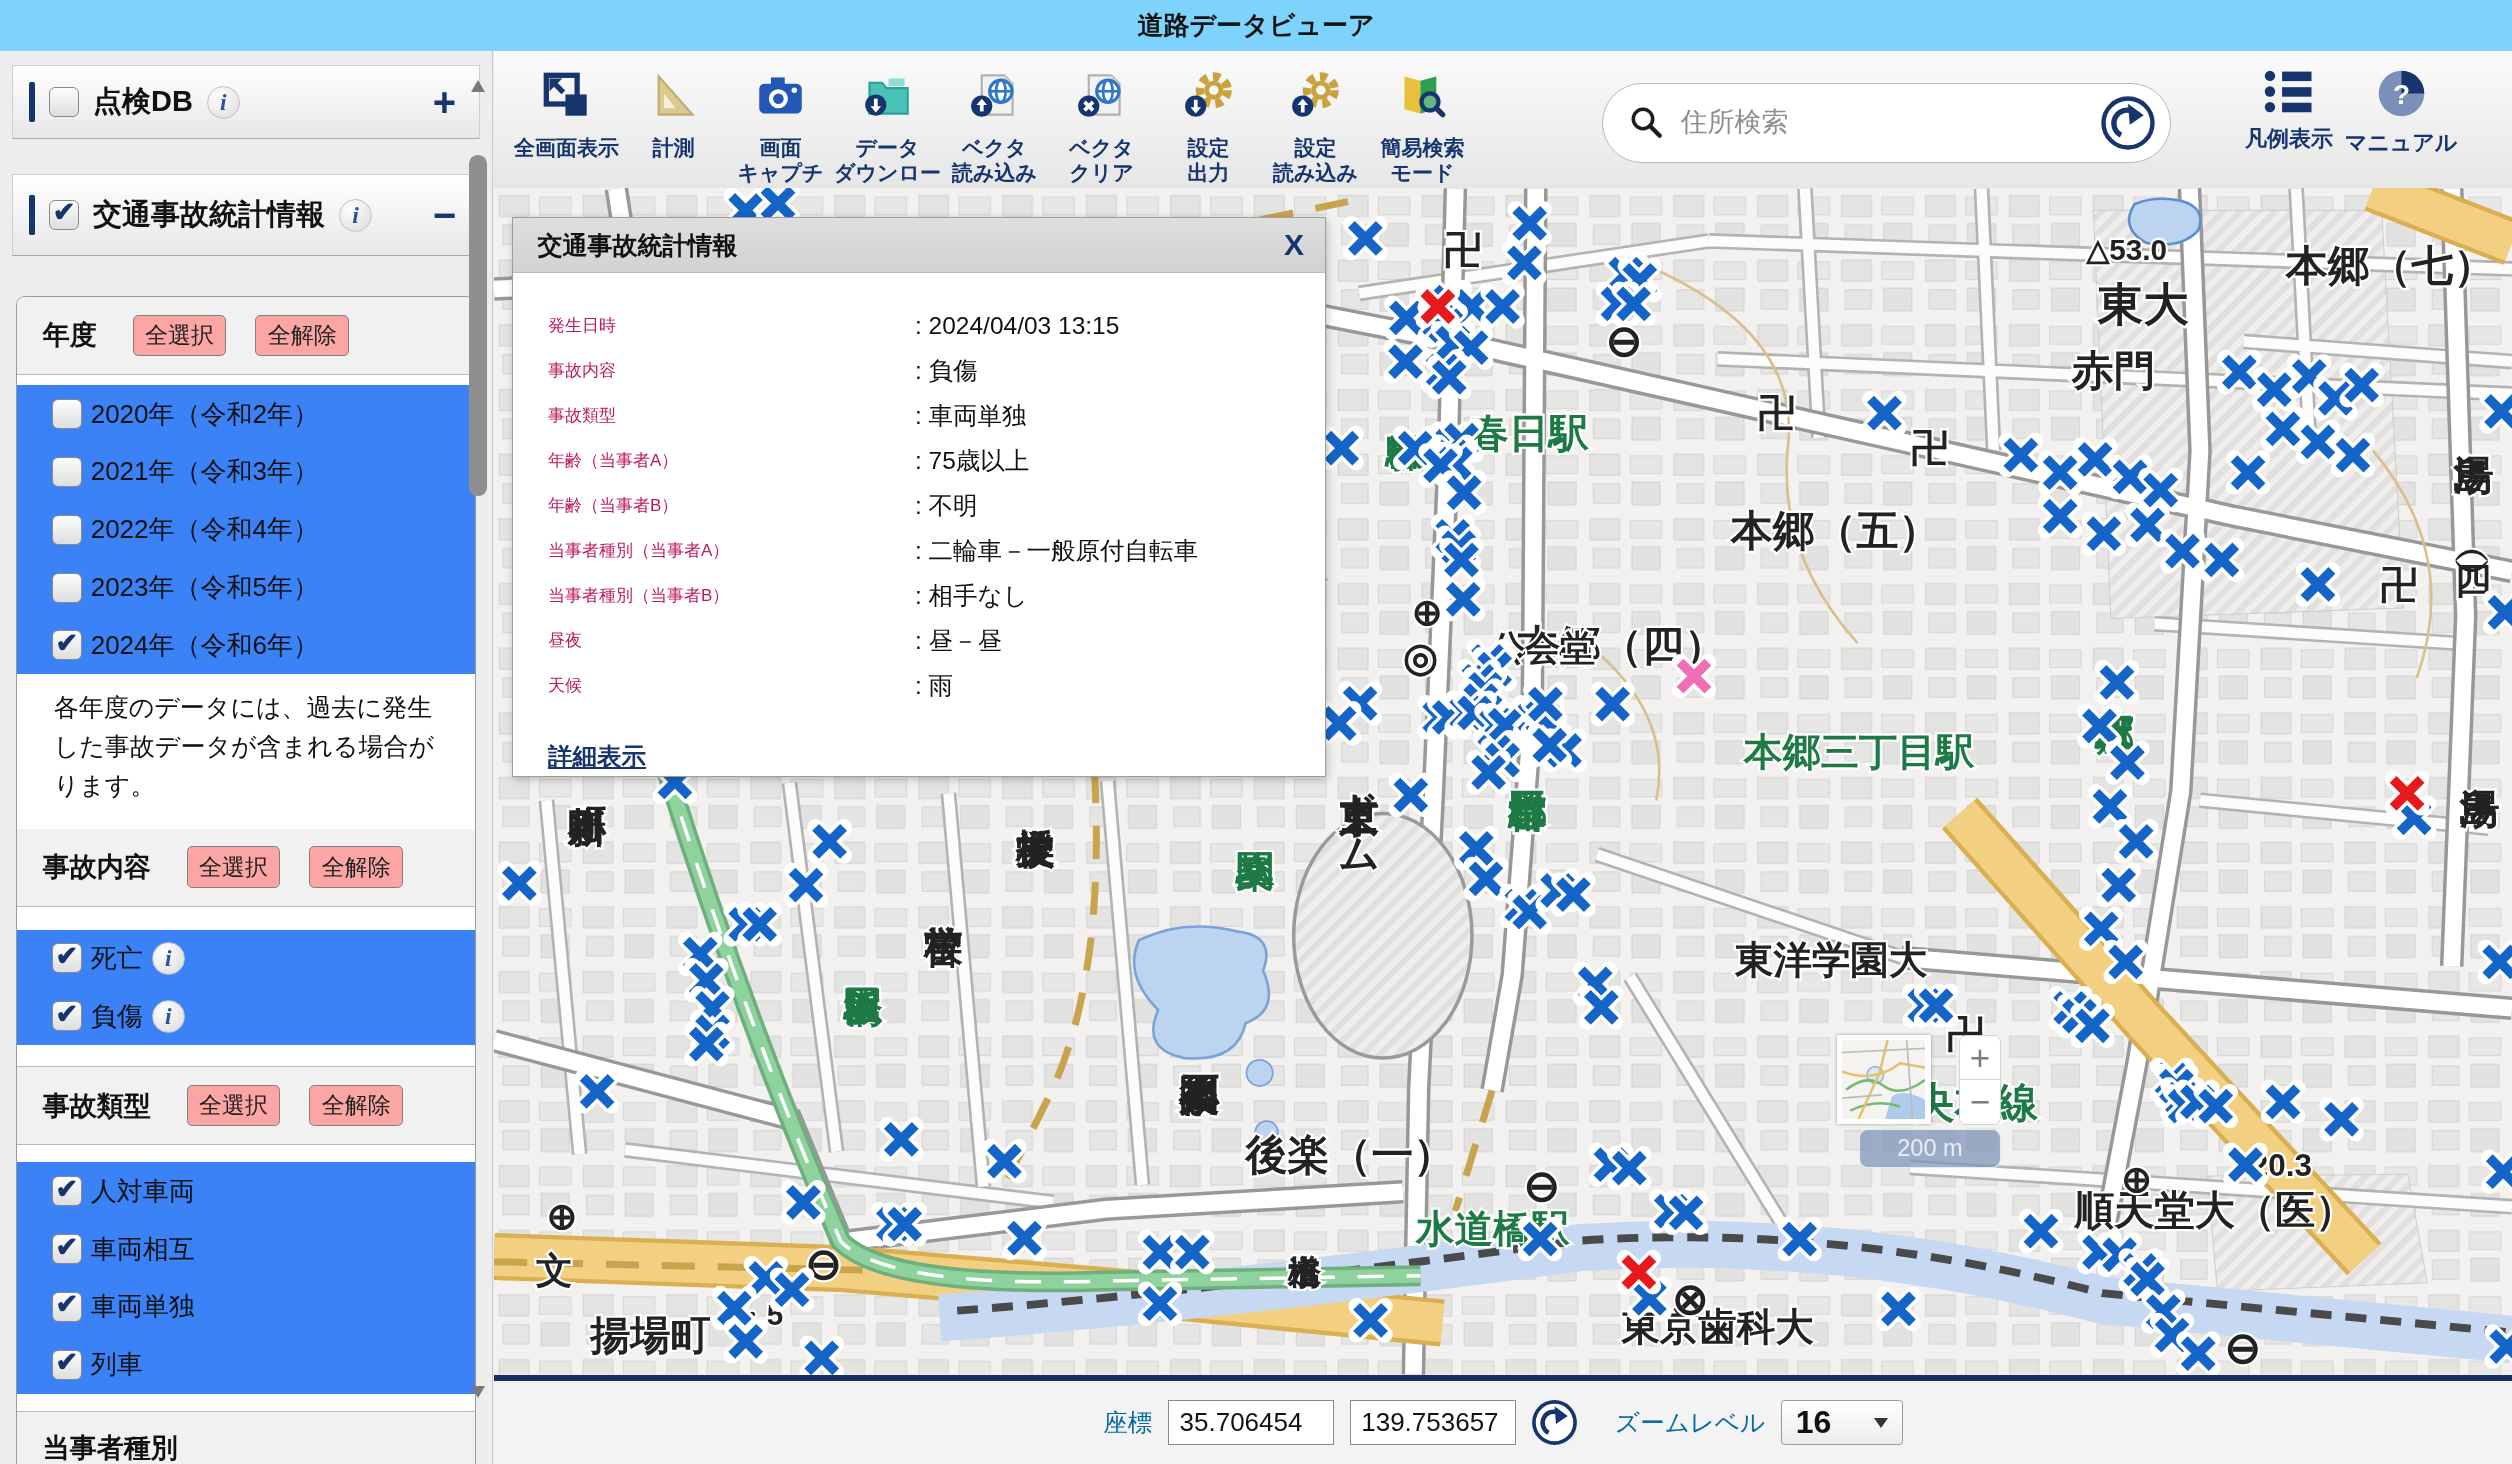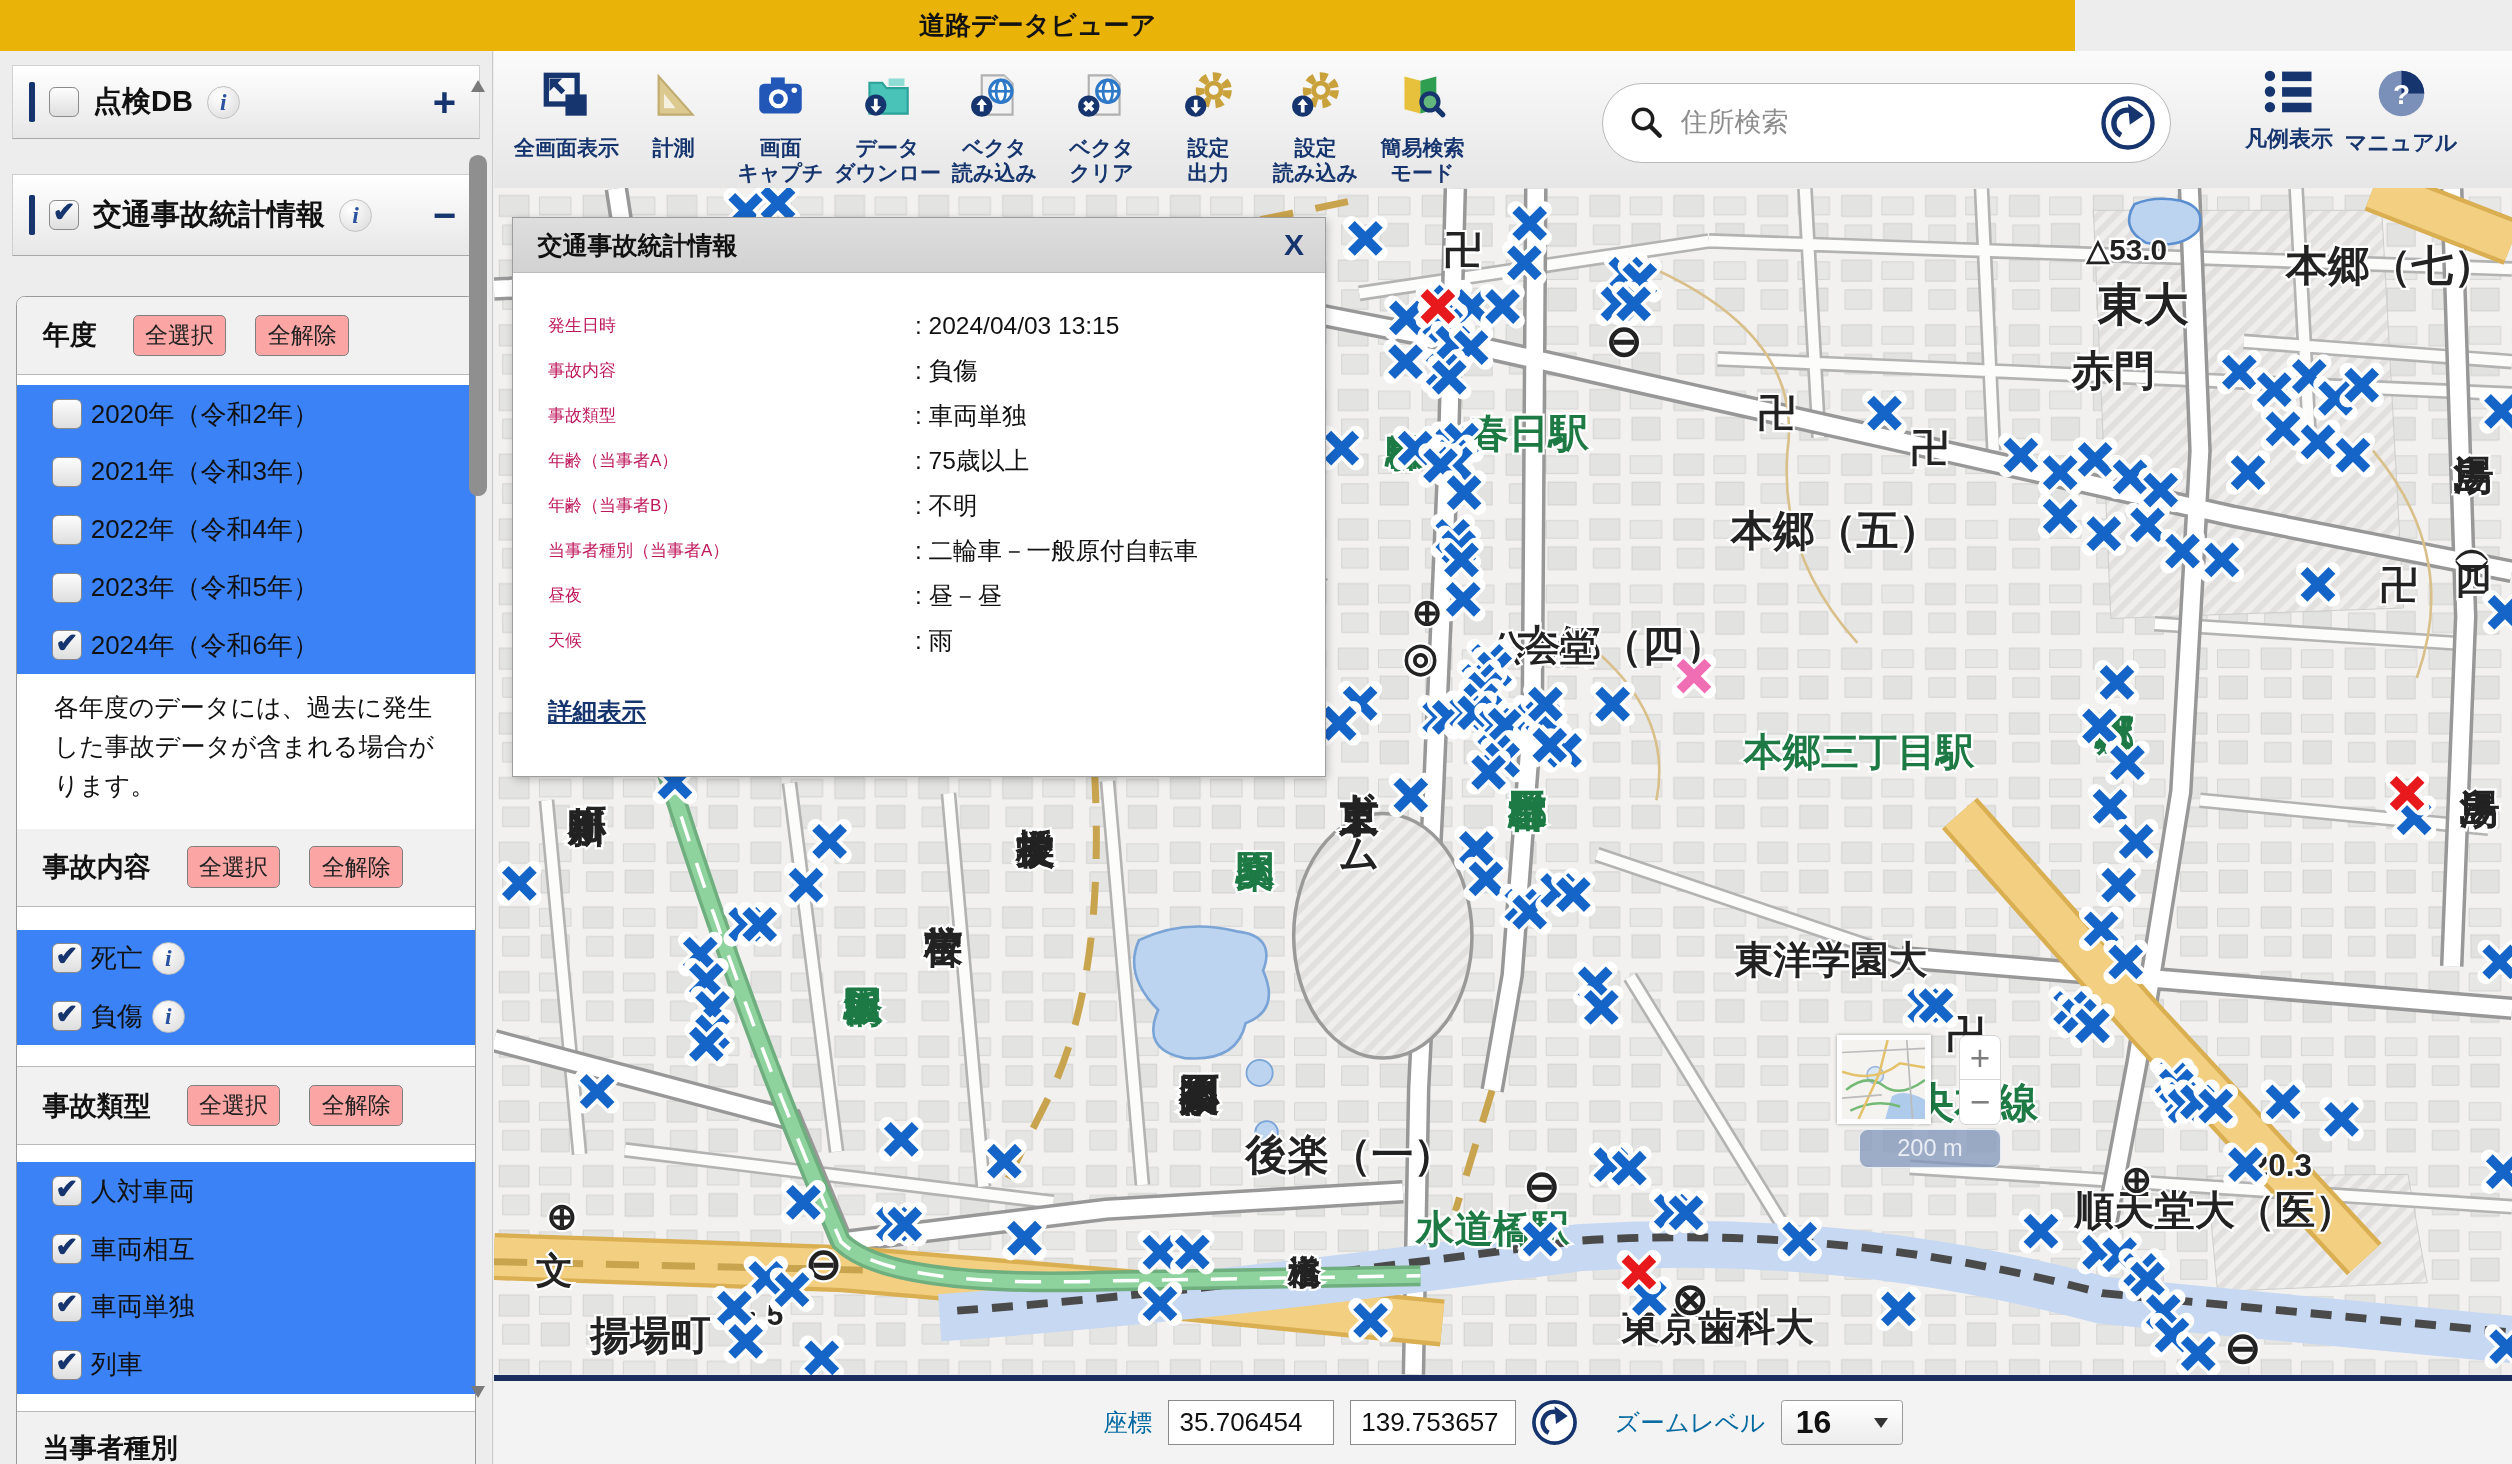--- a/index.html
+++ b/index.html
@@ -1,18 +1,18 @@
 <!DOCTYPE html>
 <html style="font-size:14px"><head>
 <meta charset="utf-8">
 <style>
   html,body{margin:0;padding:0;background:#fff;font-family:"Liberation Sans",sans-serif;}
   #app{position:relative;width:2512px;height:1464px;overflow:hidden;background:#ededed;}
   
-  #titlebar{position:absolute;left:0;top:0;width:2075px;height:51px;background:#eab308;display:flex;align-items:center;justify-content:center;}
+  #titlebar{position:absolute;left:0;top:0;width:2512px;height:51px;background:#7dd3fc;display:flex;align-items:center;justify-content:center;}
   #titlebar .t{font-size:26px;font-weight:bold;color:#131313;}
   
   #sidebar{position:absolute;left:0;top:51px;width:492px;height:1414px;background:#ededed;border-right:1.7px solid #c9c9c9;overflow:hidden;}
   .hcard{margin:0 12.2px;background:linear-gradient(#ffffff,#e7e7e7);border:0.9px solid #cfcfcf;border-bottom:1.7px solid #a8a8a8;display:flex;align-items:center;gap:14px;padding:0 15.7px;}
   .hcard .bar{width:6.1px;height:40px;background:#16356e;border-radius:1.7px;flex:0 0 auto;}
   .hcard .lbl{font-size:29px;font-weight:bold;color:#111;}
   .hcard .grow{flex:1;}
   .pm{font-size:40px;font-weight:bold;color:#16356e;line-height:1;padding-right:7px;}
   .cb{width:30px;height:30px;border:1.7px solid #8a8a8a;border-radius:6.1px;background:linear-gradient(#fdfdfd,#dedede);display:inline-flex;align-items:center;justify-content:center;flex:0 0 auto;box-sizing:border-box;}
   .cb.checked::after{content:"\2714";color:#16356e;font-weight:bold;font-size:27px;margin-top:-5.2px;}
@@ -1117,20 +1117,24 @@
         </div>
         <div class="drow">
           <span class="dl">年齢（当事者B）</span>
           <span class="dv">: 不明</span>
         </div>
         <div class="drow">
           <span class="dl">当事者種別（当事者A）</span>
           <span class="dv">: 二輪車－一般原付自転車</span>
         </div>
         <div class="drow">
+          <span class="dl">当事者種別（当事者B）</span>
+          <span class="dv">: 相手なし</span>
+        </div>
+        <div class="drow">
           <span class="dl">昼夜</span>
           <span class="dv">: 昼－昼</span>
         </div>
         <div class="drow">
           <span class="dl">天候</span>
           <span class="dv">: 雨</span>
         </div>
       </div>
     <a id="dlink" href="#">詳細表示</a>
   </div>

